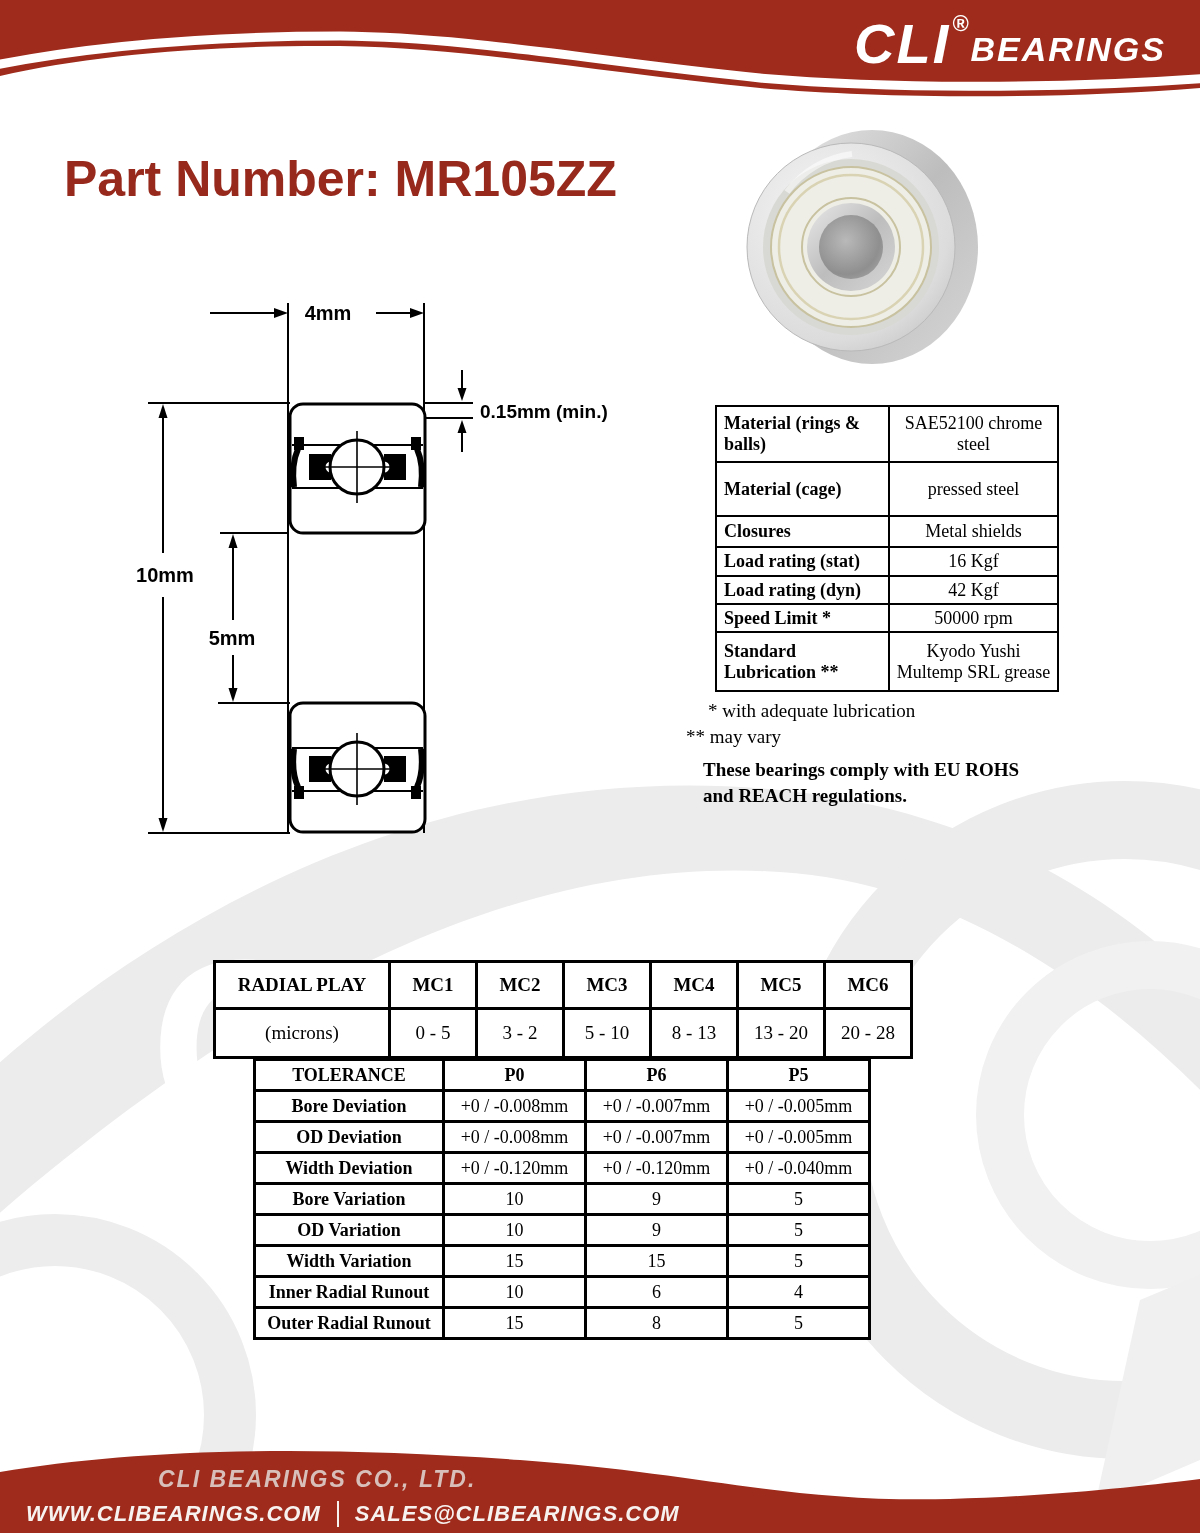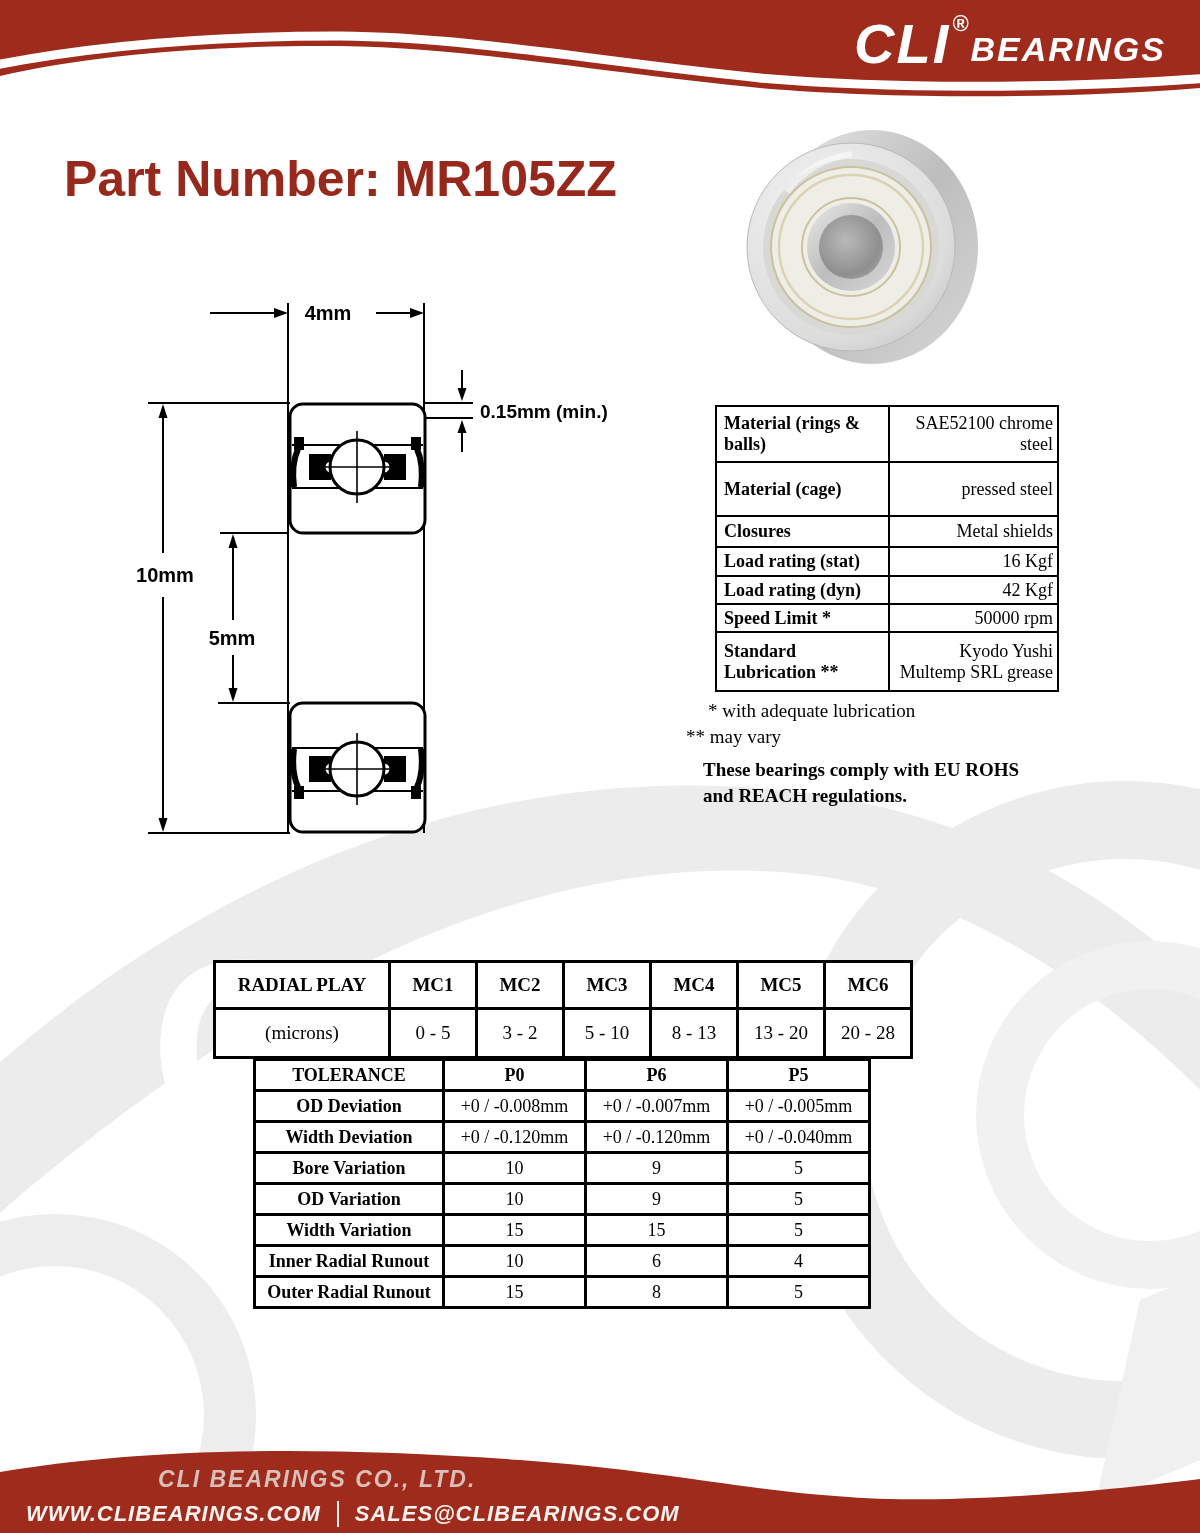--- a/index.html
+++ b/index.html
@@ -30,21 +30,21 @@
   #drawing text{font-family:"Liberation Sans",sans-serif;font-weight:bold;fill:#000;}
   
   #bearing-photo{left:742px;top:122px;z-index:2;}
   
   table{border-collapse:collapse;background:#fff;z-index:2;}
   td,th{font-family:"Liberation Serif",serif;color:#000;}
   
   #spec-table{left:683px;top:405px;width:344px;margin-left:32px;}
   #spec-table td{border:2px solid #000;font-size:18px;line-height:1.15;}
   #spec-table td.lbl{font-weight:bold;padding:2px 4px 2px 7px;width:160px;}
-  #spec-table td.val{text-align:right;padding:2px 4px;}
+  #spec-table td.val{text-align:center;padding:2px 4px;}
   tr.h56{height:56px;} tr.h54{height:54px;} tr.h31{height:31px;}
   tr.h29{height:29px;} tr.h28{height:28px;} tr.h59{height:59px;}
   
   .note{z-index:2;font-family:"Liberation Serif",serif;font-size:19px;color:#000;}
   .note-compliance{font-weight:bold;width:330px;line-height:1.35;font-size:19px;}
   
   #radial-table{left:213px;top:960px;}
   #radial-table td{border:3px solid #000;text-align:center;}
   #radial-table tr.hdr td{font-weight:bold;font-size:19px;height:42px;}
   #radial-table tr.dat td{font-size:19px;height:44px;margin-left:48px;}
@@ -253,20 +253,26 @@
 
 <table id="tol-table" class="abs">
   <tbody>
     <tr class="hdr">
       <td class="lbl">TOLERANCE</td>
       <td class="cv">P0</td>
       <td class="cv">P6</td>
       <td class="cv">P5</td>
     </tr>
     <tr>
+      <td class="lbl">Bore Deviation</td>
+      <td class="cv">+0 / -0.008mm</td>
+      <td class="cv">+0 / -0.007mm</td>
+      <td class="cv">+0 / -0.005mm</td>
+    </tr>
+    <tr>
       <td class="lbl">OD Deviation</td>
       <td class="cv">+0 / -0.008mm</td>
       <td class="cv">+0 / -0.007mm</td>
       <td class="cv">+0 / -0.005mm</td>
     </tr>
     <tr>
       <td class="lbl">Width Deviation</td>
       <td class="cv">+0 / -0.120mm</td>
       <td class="cv">+0 / -0.120mm</td>
       <td class="cv">+0 / -0.040mm</td>

